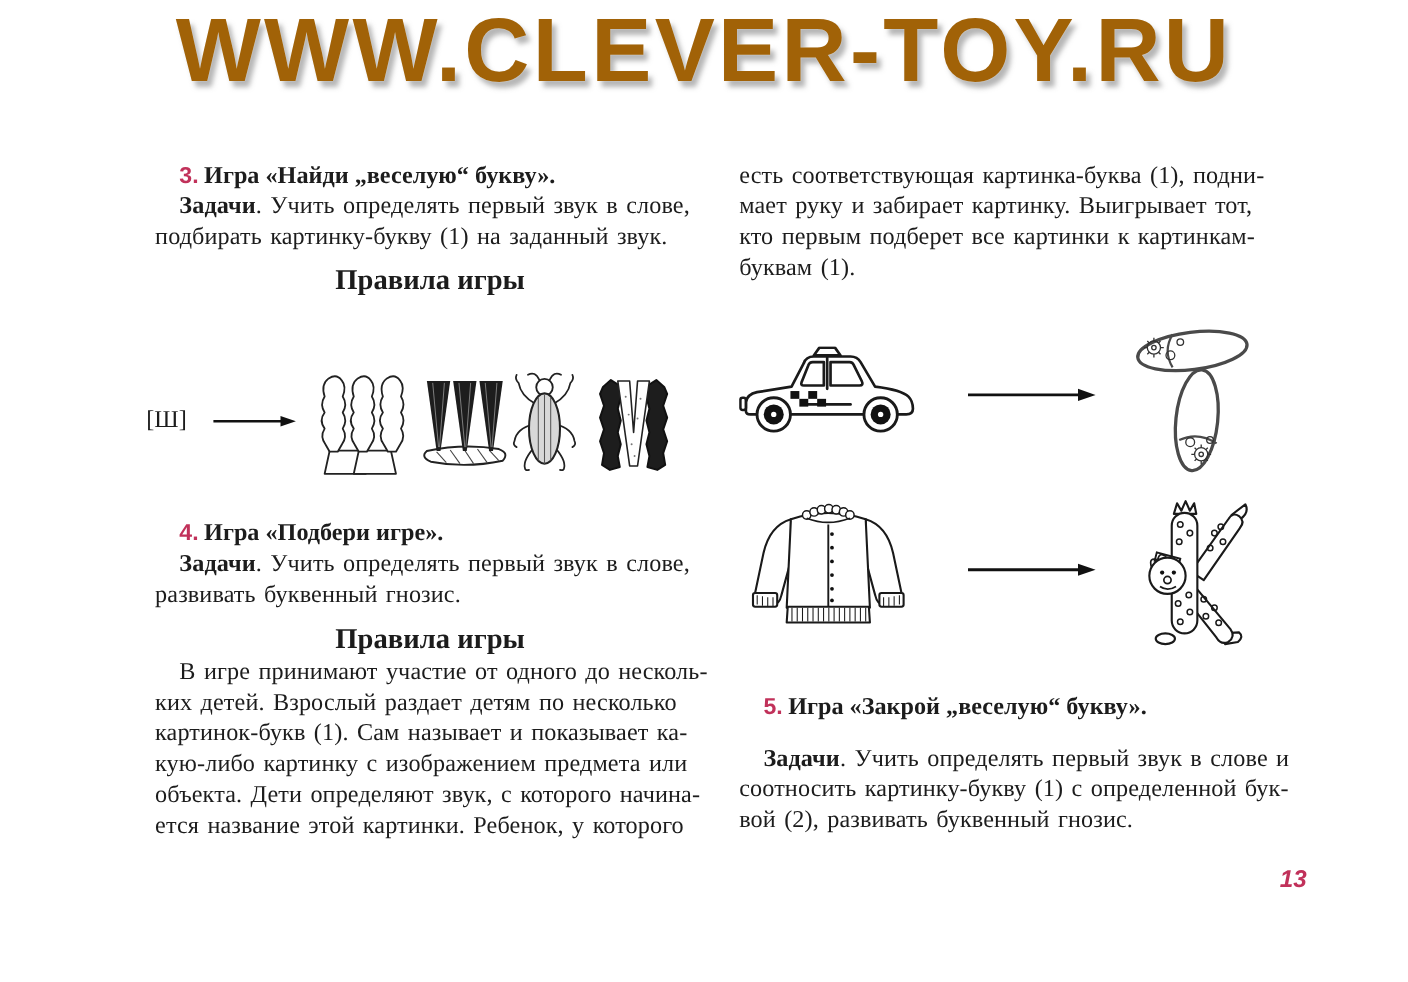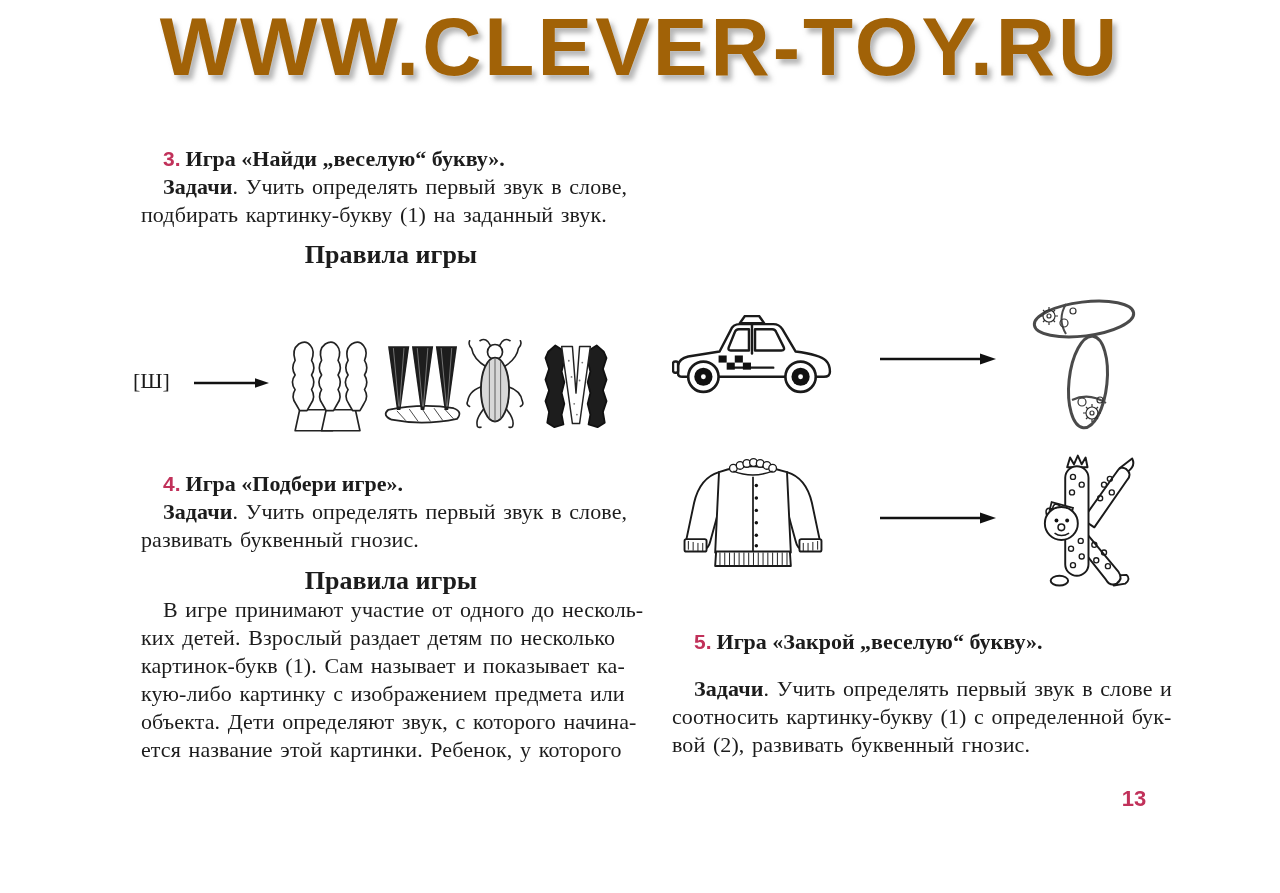--- a/index.html
+++ b/index.html
@@ -136,20 +136,24 @@
 
   <p class="abs rules-heading" style="left:133px; top:559px; width:500px;">Правила игры</p>
 
   <p class="abs body indent" style="left:133px; top:588px; width:504px;">В игре принимают участие от одного до несколь-
 ких детей. Взрослый раздает детям по несколько
 картинок-букв (1). Сам называет и показывает ка-
 кую-либо картинку с изображением предмета или
 объекта. Дети определяют звук, с которого начина-
 ется название этой картинки. Ребенок, у которого</p>
 
+  <p class="abs body" style="left:664px; top:137px; width:505px;">есть соответствующая картинка-буква (1), подни-
+мает руку и забирает картинку. Выигрывает тот,
+кто первым подберет все картинки к картинкам-
+буквам (1).</p>
 
 
   <svg class="abs" style="left:672px; top:315px;" width="162" height="82" viewBox="0 0 160 81">
     <g stroke="#1a1a1a" stroke-width="2.4" fill="#fff" stroke-linejoin="round" stroke-linecap="round">
       <path d="M72,1 L86,1 L91,8 L67,8 Z"></path>
       <path d="M6,58 L6,50 Q7,43 16,41 L47,36 L58,15 Q60,9 67,9 L100,9 Q106,9 109,14 L122,36 Q146,39 152,45 Q156,49 156,56 Q156,61 150,61 L142,61 A16,16 0 0,0 112,61 L46,61 A16,16 0 0,0 16,61 L10,61 Q6,61 6,58 Z"></path>
       <path d="M66,14 Q63,14 62,17 L56,32 Q55,35 58,35 L76,35 L76,14 Z"></path>
       <path d="M82,14 L99,14 Q102,14 103,17 L110,31 Q112,35 108,35 L82,35 Z"></path>
       <line x1="79" y1="10" x2="79" y2="38"></line>
       <line x1="58" y1="52" x2="100" y2="52"></line>
@@ -296,15 +300,15 @@
   </svg>
 
   <p class="abs game-heading" style="left:664px; top:620px; width:505px;"><span class="game-num">5.</span><span>Игра «Закрой „веселую“ букву».</span></p>
 
   <p class="abs body indent" style="left:664px; top:667px; width:508px;"><span class="tasks-label">Задачи</span><span>. Учить определять первый звук в слове и
 соотносить картинку-букву (1) с определенной бук-
 вой (2), развивать буквенный гнозис.</span></p>
 
   <div class="abs watermark">WWW.CLEVER-TOY.RU</div>
 
-  <div class="abs page-number" style="left:1112px; top:786px; width:44px; text-align:center;">13</div>
+  <div class="abs page-number" style="left:1144px; top:786px; width:44px; text-align:right;font-style:italic;">13</div>
 
 </div>
 
 </body></html>

